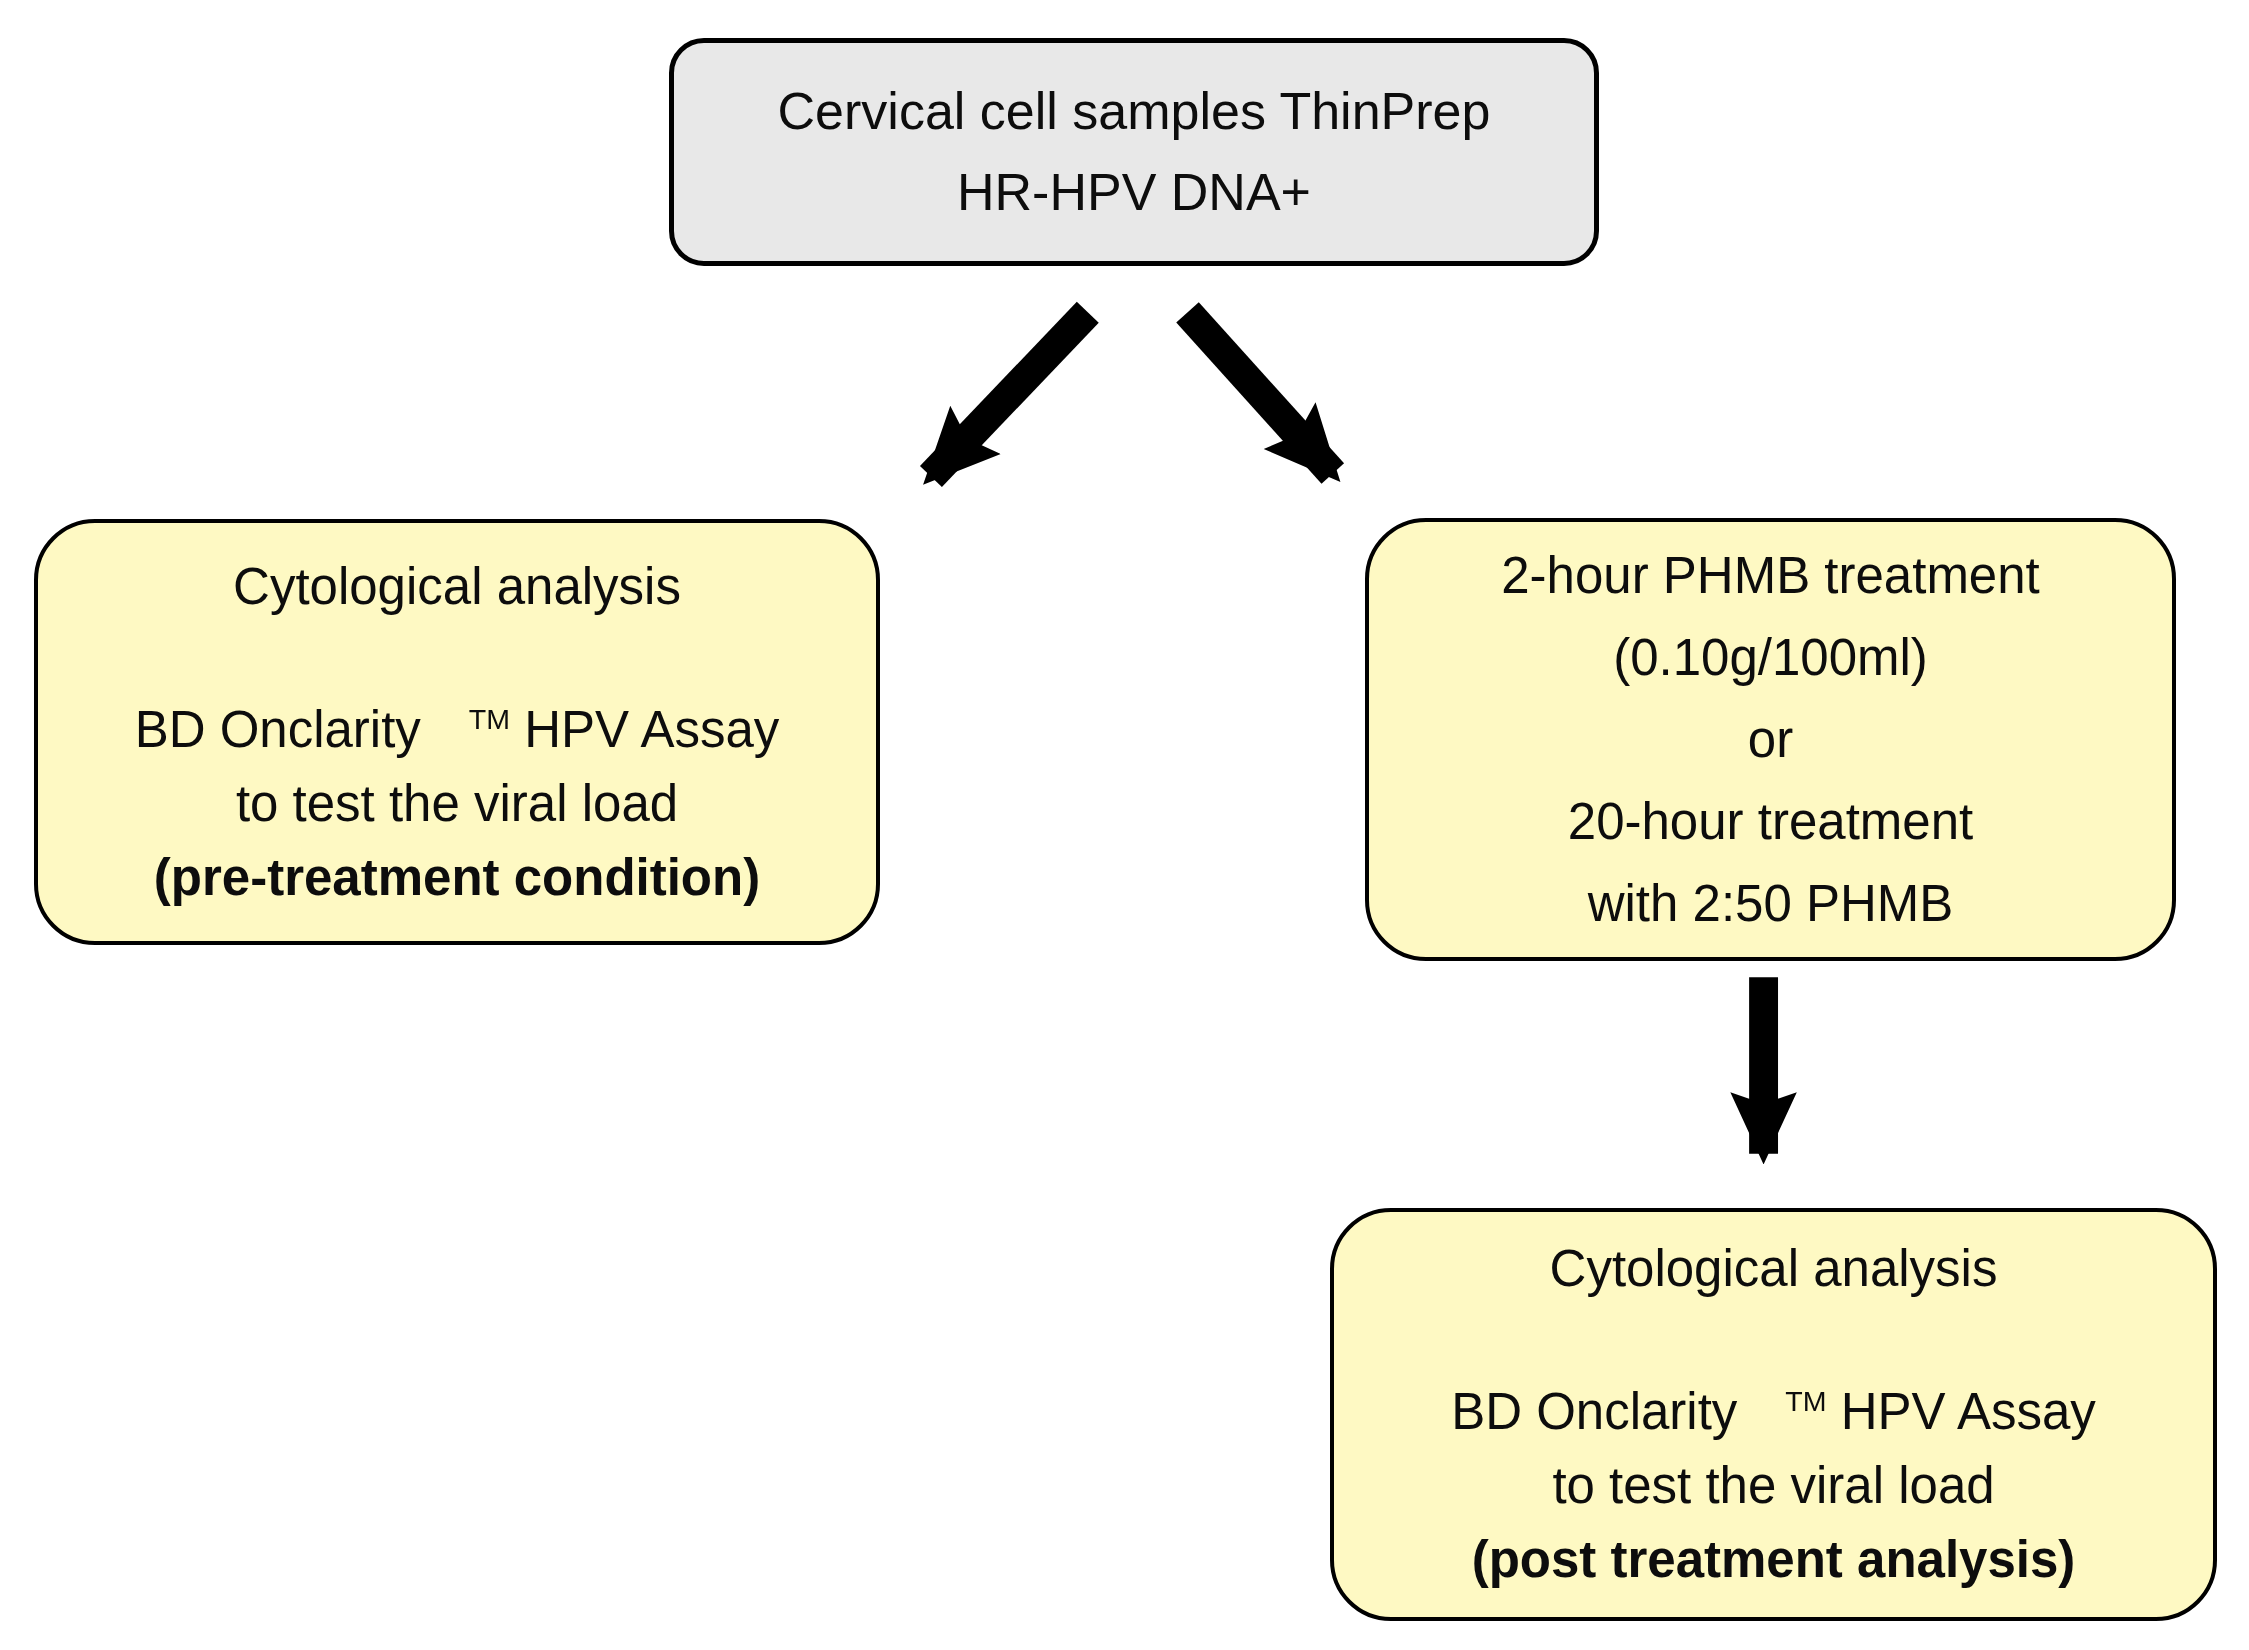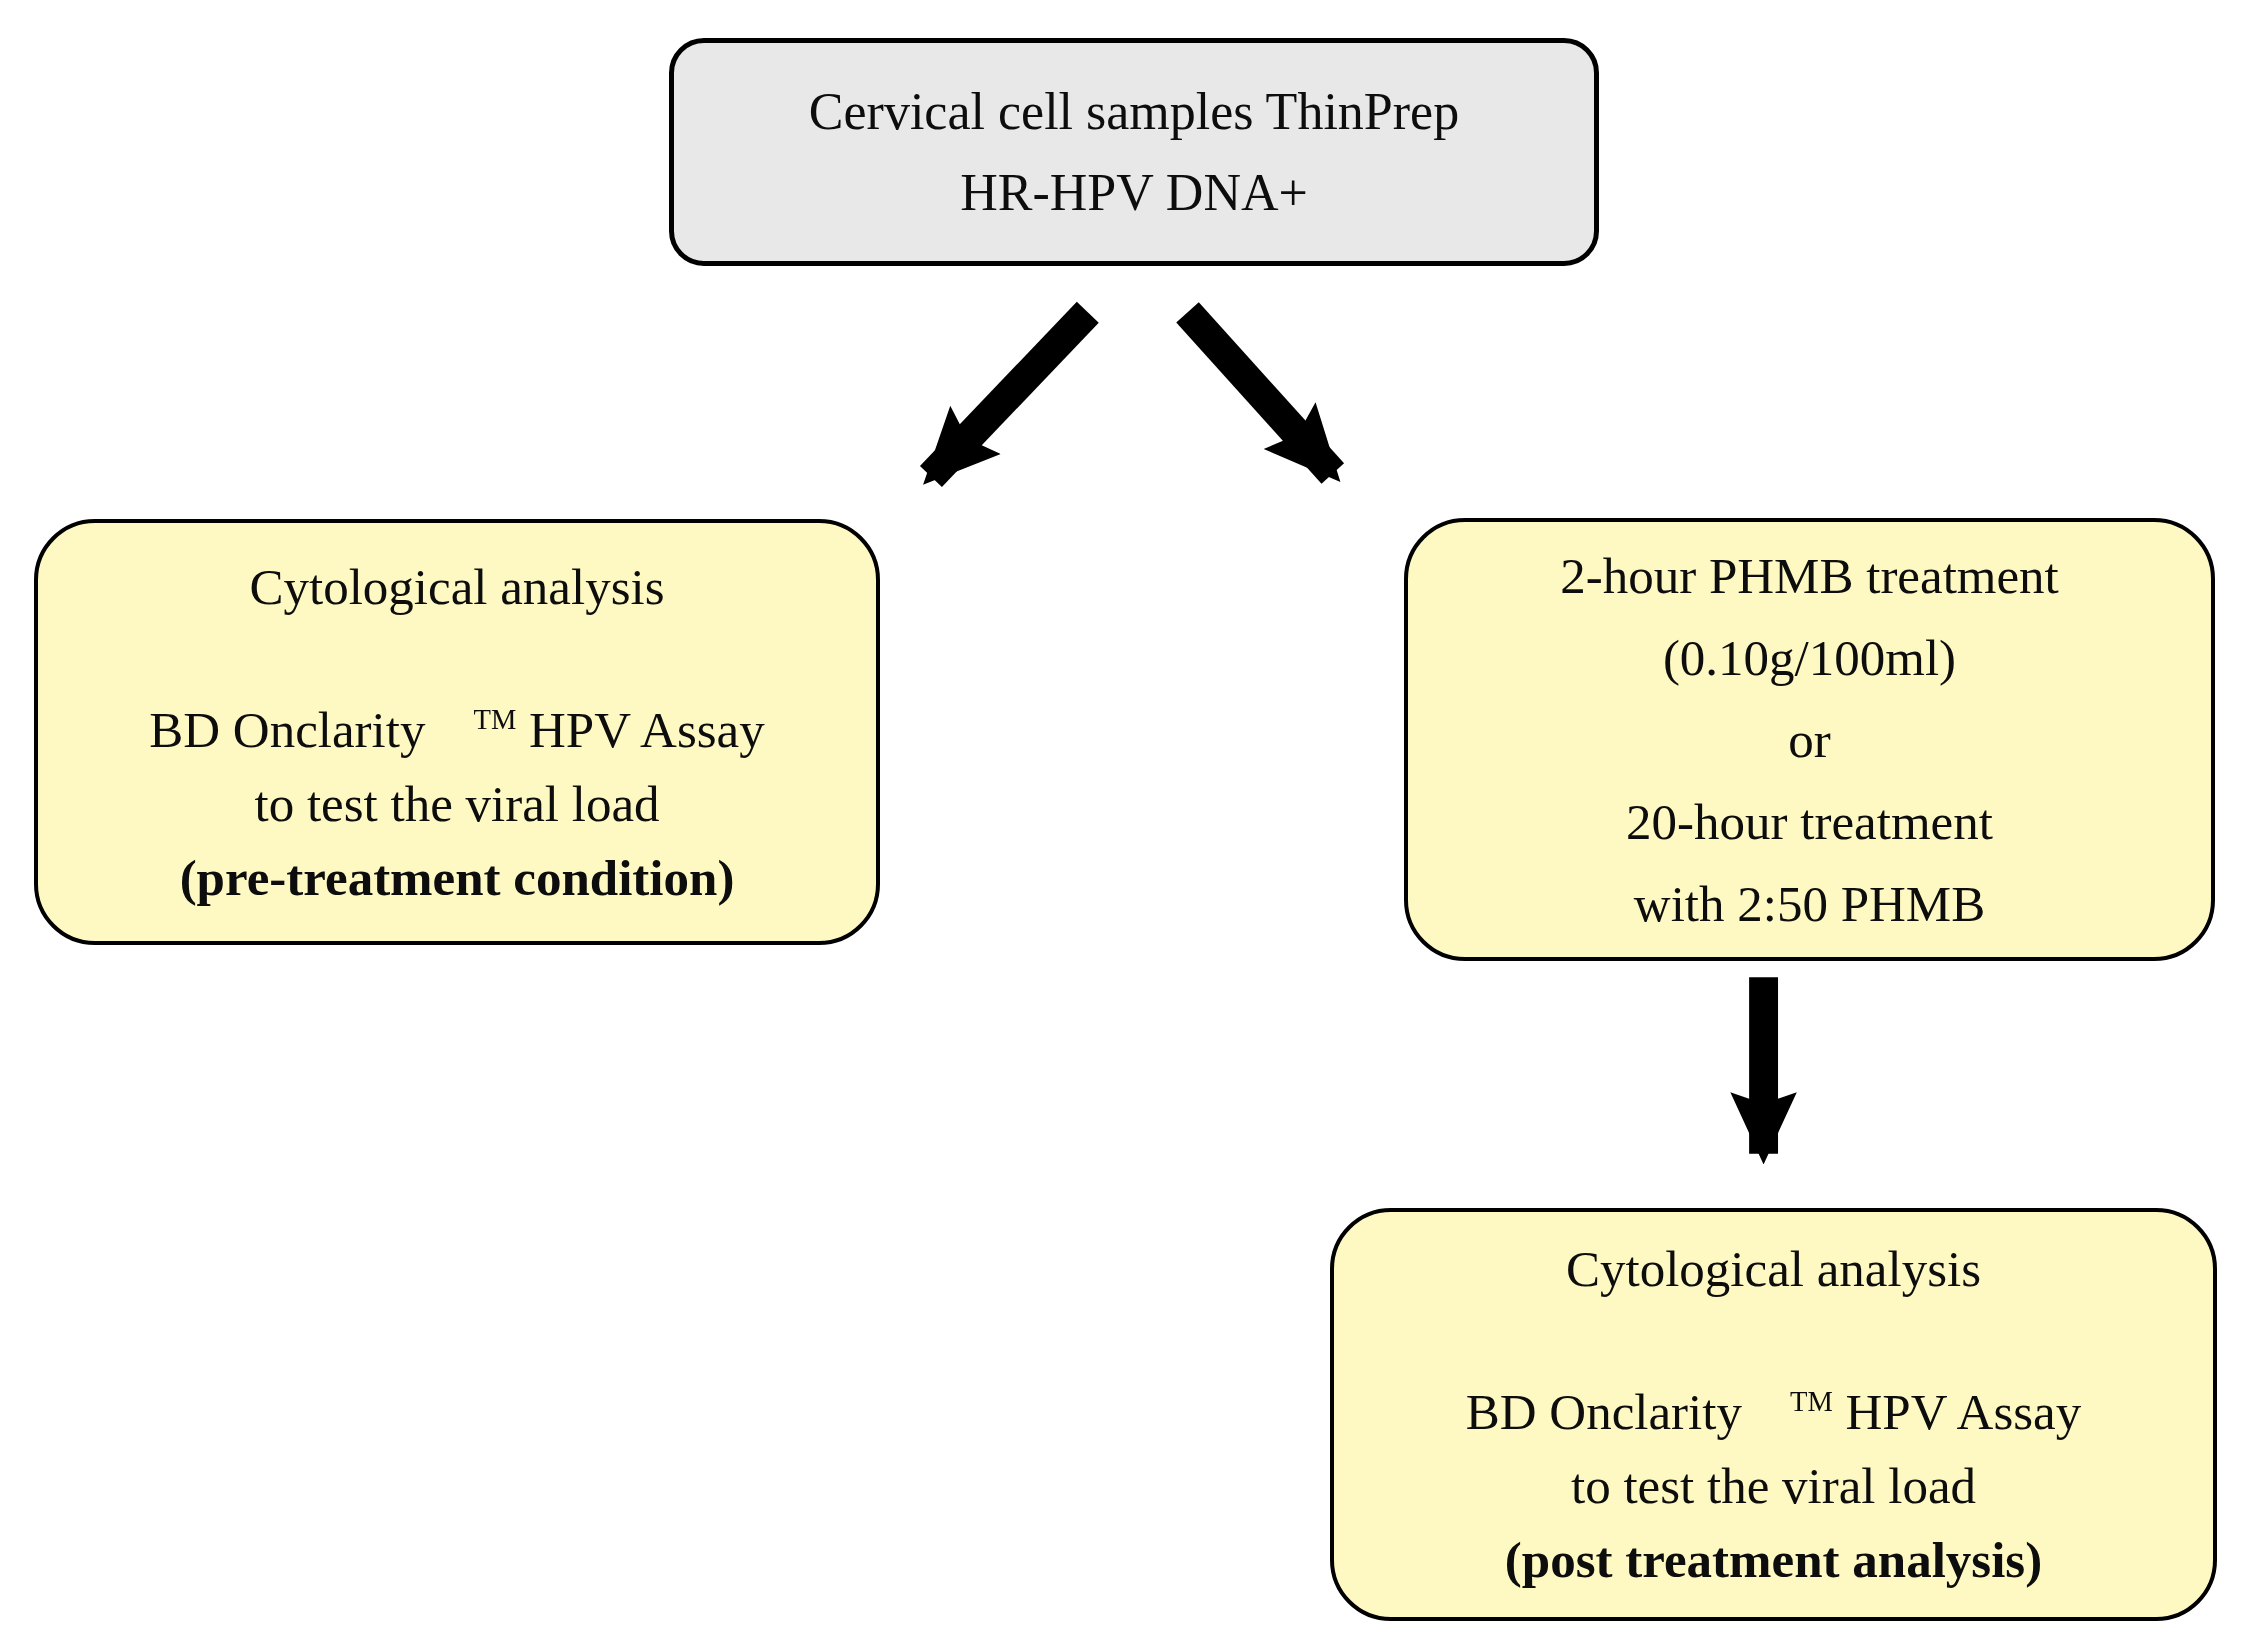--- a/index.html
+++ b/index.html
@@ -5,21 +5,21 @@
   html, body {
     margin: 0;
     padding: 0;
     background: #ffffff;
   }
   #canvas {
     position: relative;
     width: 2250px;
     height: 1651px;
     background: #ffffff;
-    font-family: Liberation Serif, serif;
+    font-family: Liberation Sans, sans-serif;
     color: #0d0d0d;
     overflow: hidden;
   }
   .node {
     position: absolute;
     box-sizing: border-box;
     border: 4.3px solid #000000;
     background: #fef9c3;
     border-radius: 61px;
     display: flex;
@@ -51,21 +51,20 @@
     font-size: 51px;
     line-height: 74px;
   }
   #node-phmb-treatment {
     left: 1365px;
     top: 518px;
     width: 811px;
     height: 443px;
     font-size: 51px;
     line-height: 82px;
-    margin-left: 39px;
   }
   #node-cytology-post {
     left: 1330px;
     top: 1208px;
     width: 887px;
     height: 413px;
     font-size: 51px;
     line-height: 74px;
   }
   .gap-after {

